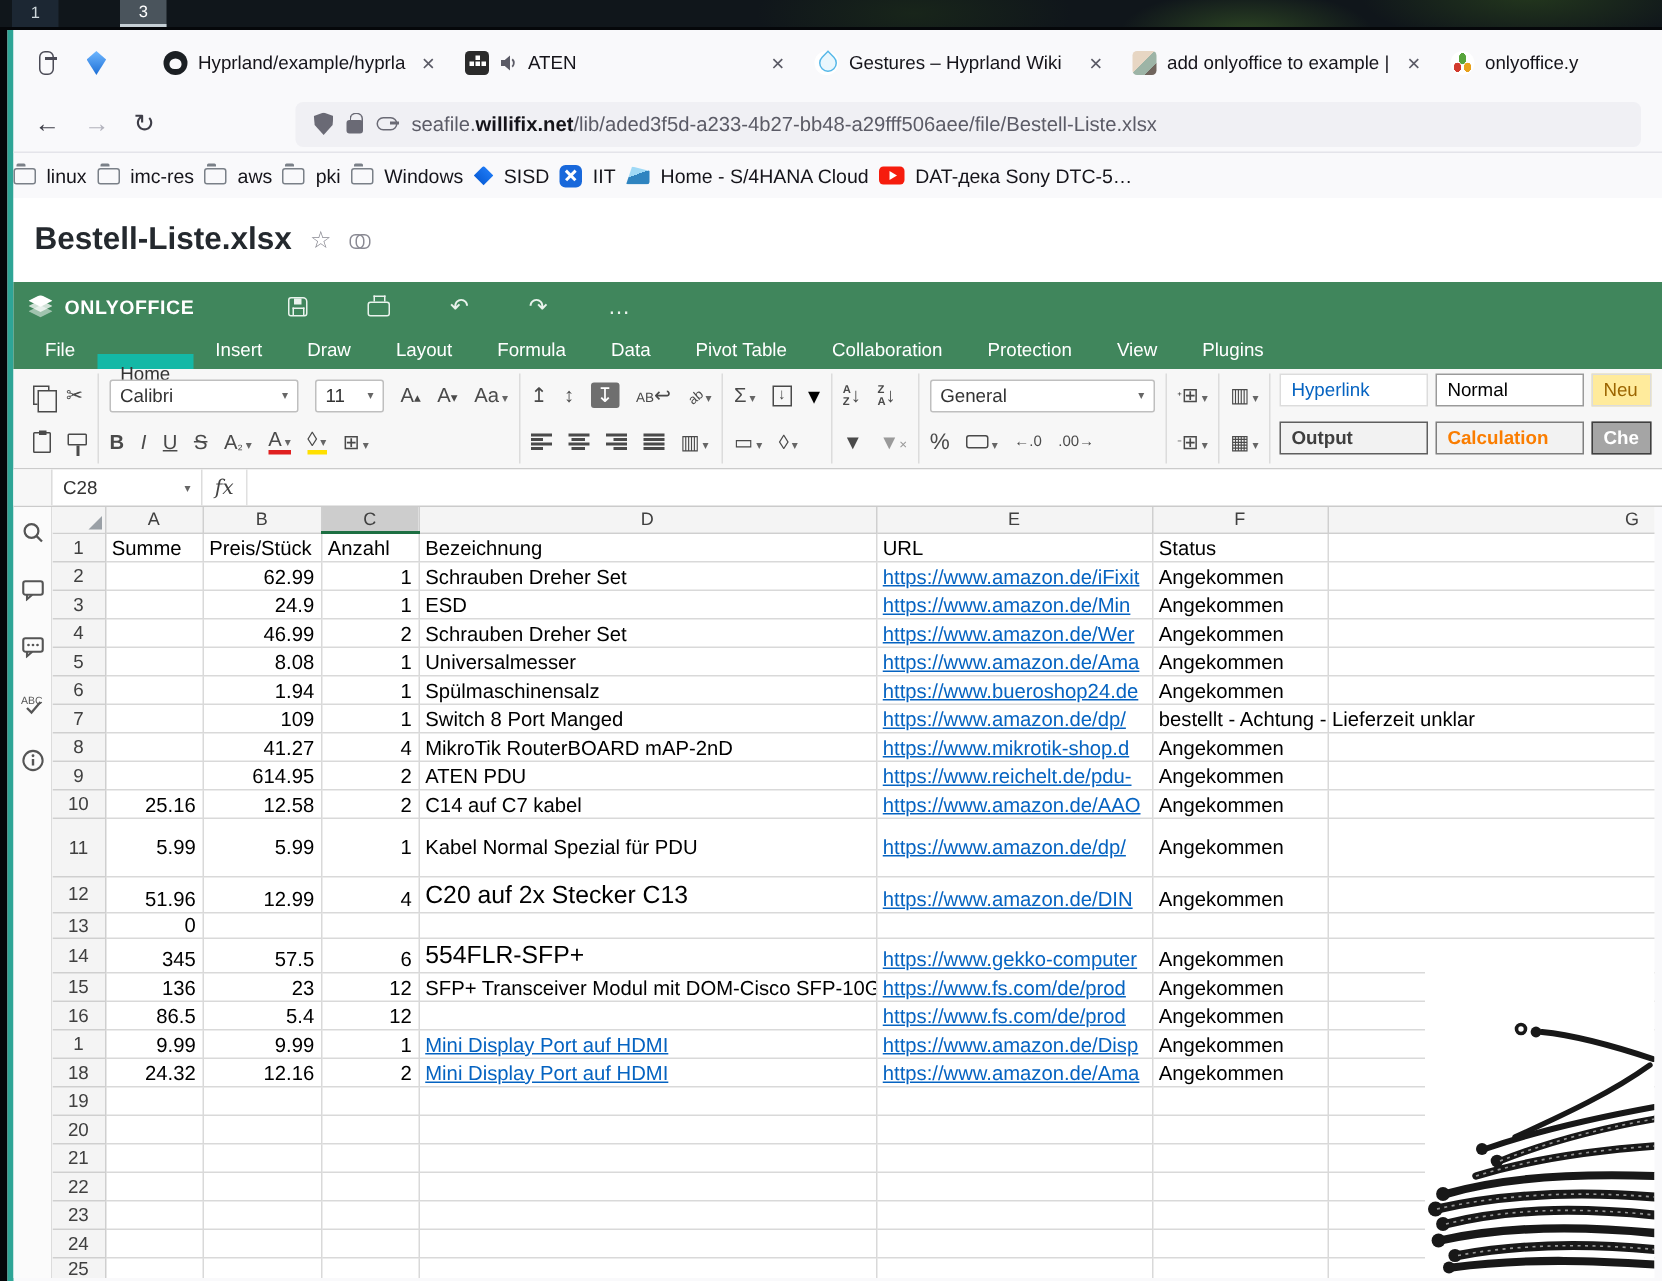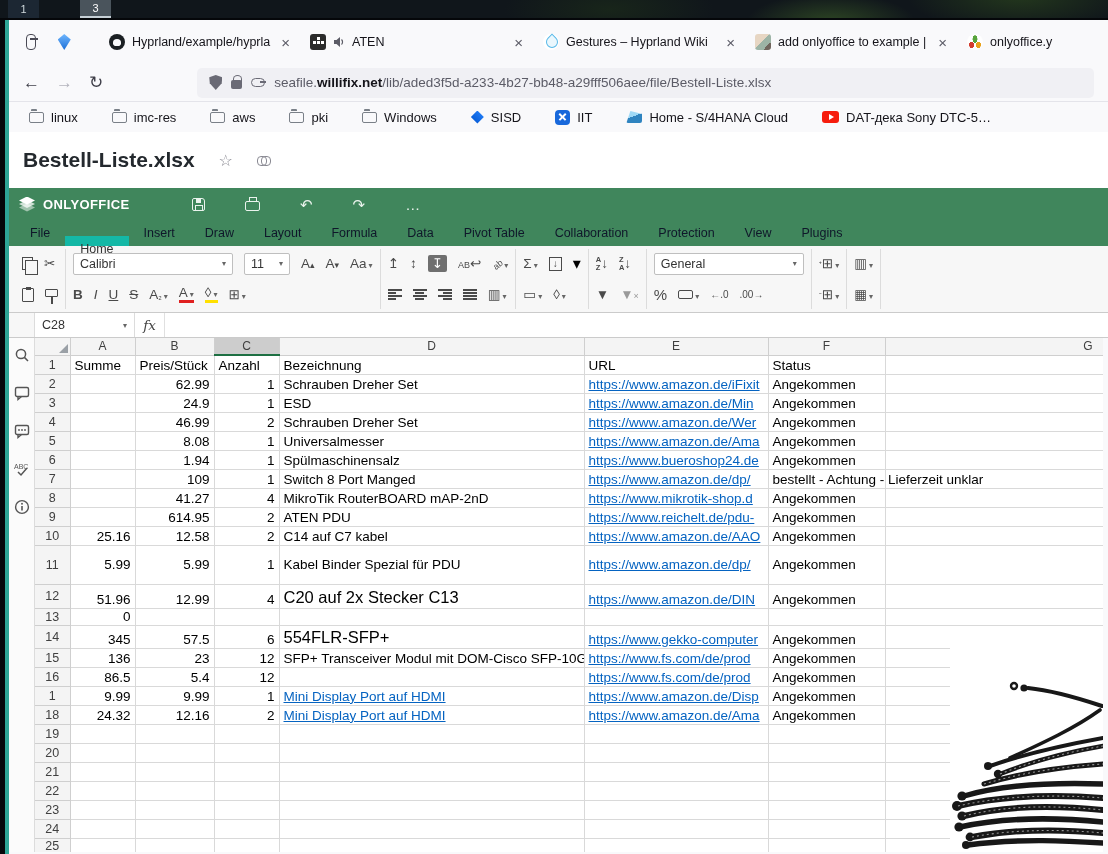--- a/index.html
+++ b/index.html
@@ -61,35 +61,35 @@
   .shield::after{content:""} 
   .lock { width:11px; height:9px; background:#6a6a75; border-radius:2px; position:relative; margin-top:4px; }
   .lock::before { content:""; position:absolute; top:-5px; left:2px; width:7px; height:7px;
     border:1.7px solid #6a6a75; border-radius:50% 50% 0 0; border-bottom:none; }
   .perm { width:14px; height:9px; border:1.6px solid #6a6a75; border-radius:5px; position:relative; }
   .perm::after { content:""; position:absolute; right:-2px; top:2.2px; width:6px; height:1.6px; background:#6a6a75; }
   .urltext { font-size:13.5px; color:#5b5b66; white-space:nowrap; overflow:hidden; }
   .urltext b { color:#15141a; font-weight:700; }
 
   
-  .bmbar { height:30px; display:flex; align-items:center; gap:34px; padding:0 0 0 20px; background:#f9f9fb; font-size:13px; color:#15141a; }
+  .bmbar { height:30px; display:flex; align-items:center; gap:7px; padding:0 0 0 0; background:#f9f9fb; font-size:13px; color:#15141a; }
   .bm { display:flex; align-items:center; gap:7px; white-space:nowrap; }
   .bico { flex:0 0 auto; }
   .bico-folder { width:15px; height:11px; border:1.5px solid #7a8088; border-radius:2px; position:relative; }
   .bico-folder::before { content:""; position:absolute; top:-3.4px; left:1px; width:6px; height:2px; background:#7a8088; border-radius:1px 1px 0 0; }
   .bico-jira { width:13px; height:13px; background:linear-gradient(45deg,#0052cc,#2684ff); clip-path:polygon(50% 0,100% 50%,50% 100%,0 50%); }
   .bico-iit { width:15px; height:15px; background:#1868db; border-radius:4px; position:relative; }
   .bico-iit::before, .bico-iit::after { content:""; position:absolute; left:3px; top:6.6px; width:9px; height:1.8px; background:#fff; }
   .bico-iit::before { transform:rotate(45deg);} .bico-iit::after{ transform:rotate(-45deg);}
   .bico-sap { width:16px; height:12px; background:linear-gradient(160deg,#9fd9f6 0 45%,#2f84c0 45%); clip-path:polygon(0 100%,25% 0,100% 25%,100% 100%); border-radius:2px; }
   .bico-yt { width:17px; height:12px; background:#f61c0d; border-radius:3px; position:relative; }
   .bico-yt::after { content:""; position:absolute; left:6.5px; top:3px; border-left:5px solid #fff; border-top:3px solid transparent; border-bottom:3px solid transparent; }
 
   
-  .pagehead { height:56px; background:#fff; display:flex; align-items:center; gap:24px; padding:0 0 0 14px; }
+  .pagehead { height:56px; background:#fff; display:flex; align-items:center; gap:12px; padding:0 0 0 14px; }
   .ptitle { font-size:21px; font-weight:700; color:#24292e; }
   .star { font-size:16px; color:#8a8a93; }
   .linkic { width:14px; height:8px; position:relative; }
   .linkic::before,.linkic::after { content:""; position:absolute; top:0; width:8px; height:8px; border:1.6px solid #8a8a93; border-radius:4px; }
   .linkic::before{left:0}.linkic::after{right:0}
 
   
   .editor { position:relative; }
   .oo-top { height:32px; background:#40865c; display:flex; align-items:center; padding:0 10px; color:#fff; }
   .oo-logo { display:flex; align-items:center; gap:7px; width:135px; }
@@ -99,21 +99,21 @@
   .oo-brand { font-weight:700; font-size:13px; letter-spacing:.4px; }
   .oo-actions { display:flex; gap:40px; margin-left:38px; align-items:center; }
   .hic { color:#eaf3ed; font-size:15px; line-height:1; }
   .ic-save { width:13px; height:13px; border:1.6px solid #eaf3ed; border-radius:2px 3px 2px 2px; position:relative; }
   .ic-save::before { content:""; position:absolute; top:0; left:3px; width:5px; height:4px; background:#eaf3ed; }
   .ic-save::after { content:""; position:absolute; bottom:0; left:2.4px; width:5.5px; height:4px; border:1.4px solid #eaf3ed; border-bottom:none; }
   .ic-print { width:15px; height:10px; border:1.6px solid #eaf3ed; border-radius:2px; position:relative; margin-top:3px; }
   .ic-print::before { content:""; position:absolute; top:-4.4px; left:2.6px; width:6.5px; height:3px; border:1.4px solid #eaf3ed; border-bottom:none; }
 
   .oo-tabs { height:26px; background:#40865c; display:flex; padding-left:6px; }
-  .ootab { padding:0 15px; line-height:26px; font-size:12.5px; color:#0f172a; white-space:nowrap; }
+  .ootab { padding:0 15px; line-height:26px; font-size:12.5px; color:#ffffff; white-space:nowrap; }
   .ootab.active { background:#14b8a6; color:#333;margin-top:16px; }
 
   
   .oo-toolbar { height:67px; background:#f7f7f7; border-bottom:1px solid #cbcbcb; display:flex; align-items:stretch; padding:3px 0 3px 6px; overflow:hidden; }
   .tgroup { display:grid; grid-template-rows:1fr 1fr; row-gap:2px; padding:0 7px; border-right:1px solid #dcdcdc; }
   .trow { display:flex; align-items:center; gap:11px; }
   .ti { font-size:13.5px; color:#4a4a4a; line-height:1; white-space:nowrap; }
   .ti small { font-size:9px; }
   .ti .dd { font-size:8px; color:#666; margin-left:2px; }
   .ti.active { background:#6f6f6f; color:#fff; border-radius:2px; padding:2px 4px; }
@@ -324,21 +324,21 @@
           <span class="ic-copy"></span>
           <span class="ti">✂</span>
         </div>
         <div class="trow">
           <span class="ic-paste"></span>
           <span class="ic-painter"></span>
         </div>
       </div>
       <div class="tgroup">
         <div class="trow">
-          <span class="combo" style="width:160px">
+          <span class="combo" style="width:126px">
               <span>Calibri</span>
               <span class="dd">▾</span>
             </span>
           <span class="combo" style="width:46px">
               <span>11</span>
               <span class="dd">▾</span>
             </span>
           <span class="ti">A<small>▴</small></span>
           <span class="ti">A<small>▾</small></span>
           <span class="ti">Aa<span class="dd">▾</span></span>
@@ -444,20 +444,32 @@
         <div class="trow">
             <span class="ti"><small>⁻</small>⊞<span class="dd">▾</span></span>
           </div>
       </div>
       <div class="tgroup">
         <div class="trow">
             <span class="ti">▥<span class="dd">▾</span></span>
           </div>
         <div class="trow">
             <span class="ti">▦<span class="dd">▾</span></span>
+          </div>
+      </div>
+      <div class="stylecol">
+        <div class="stylerow">
+            <span class="stylebox st-hyperlink">Hyperlink</span>
+            <span class="stylebox st-normal">Normal</span>
+            <span class="stylebox st-neutral">Neu</span>
+          </div>
+        <div class="stylerow">
+            <span class="stylebox st-output">Output</span>
+            <span class="stylebox st-calculation">Calculation</span>
+            <span class="stylebox st-check">Che</span>
           </div>
       </div>
     </div>
 
     <div class="fbar">
       <span class="lpad"></span>
       <span class="namebox">
           <span>C28</span>
           <span class="dd">▾</span>
         </span>
@@ -627,21 +639,21 @@
                 <td>C14 auf C7 kabel</td>
                 <td class="link">https://www.amazon.de/AAO</td>
                 <td>Angekommen</td>
                 <td></td>
               </tr>
               <tr class="vmid" style="height: 39px;">
                 <th>11</th>
                 <td class="num">5.99</td>
                 <td class="num">5.99</td>
                 <td class="num">1</td>
-                <td>Kabel Binder Spezial für PDU</td>
+                <td>Kabel Normal Spezial für PDU</td>
                 <td class="link">https://www.amazon.de/dp/</td>
                 <td>Angekommen</td>
                 <td></td>
               </tr>
               <tr style="height: 24px;">
                 <th>12</th>
                 <td class="num">51.96</td>
                 <td class="num">12.99</td>
                 <td class="num">4</td>
                 <td class="big">C20 auf 2x Stecker C13</td>

